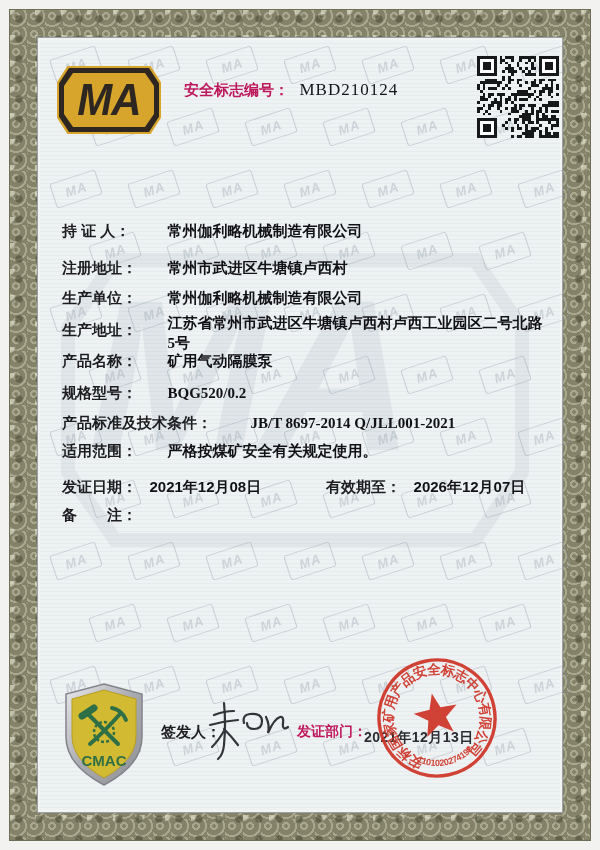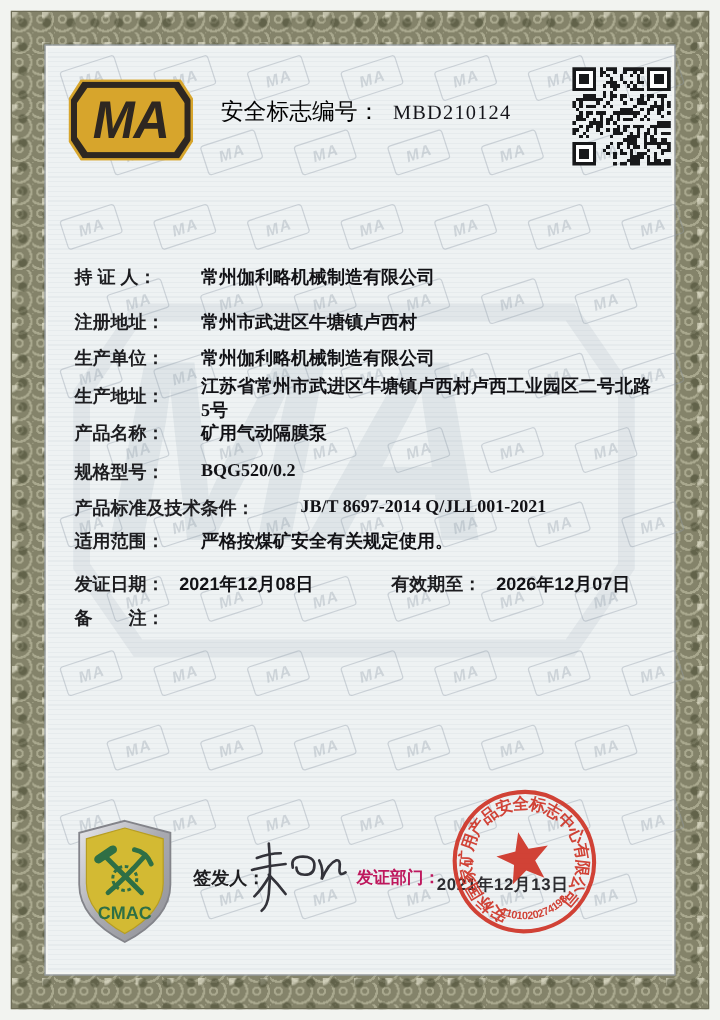--- a/index.html
+++ b/index.html
@@ -47,21 +47,21 @@
   .ma-badge{left:57px; top:66px; width:104px; height:68px;}
   .hex{position:absolute; inset:0;
     clip-path:polygon(10% 0,90% 0,100% 24%,100% 76%,90% 100%,10% 100%,0 76%,0 24%);}
   .ma-rim{background:#d7a52c;}
   .ma-dark{inset:2px; background:#2e2721;}
   .ma-fill{inset:7px; background:#d7a52c; display:flex; align-items:center; justify-content:center;}
   .ma-fill span{font-size:42px; font-weight:900; font-style:italic; color:#2e2721; letter-spacing:-1px;
     font-family:"Liberation Sans",sans-serif; transform:scaleY(1.05);}
 
   .certno{left:184px; top:80px; white-space:nowrap;}
-  .certno .lbl{font-size:19px; font-weight:normal; color:#000000;}
+  .certno .lbl{font-size:15px; font-weight:bold; color:#be185d;}
   .certno .val{font-size:17px; color:#14141a; font-family:"Liberation Serif",serif; margin-left:6px; letter-spacing:1px;}
 
   .qr{left:477px; top:56px; width:82px; height:82px;}
 
   .title{left:0; top:136px; width:100%; text-align:center;
     font-size:36px; font-weight:900; color:#121214; letter-spacing:3px;}
 
   .frow{left:62px; white-space:nowrap;}
   .flabel{display:inline-block; min-width:101px; font-size:15px; font-weight:bold; color:#1d1d20; vertical-align:top;}
   .fvalue{font-size:15px; font-weight:bold; color:#121216; font-family:"Liberation Serif",serif;}

